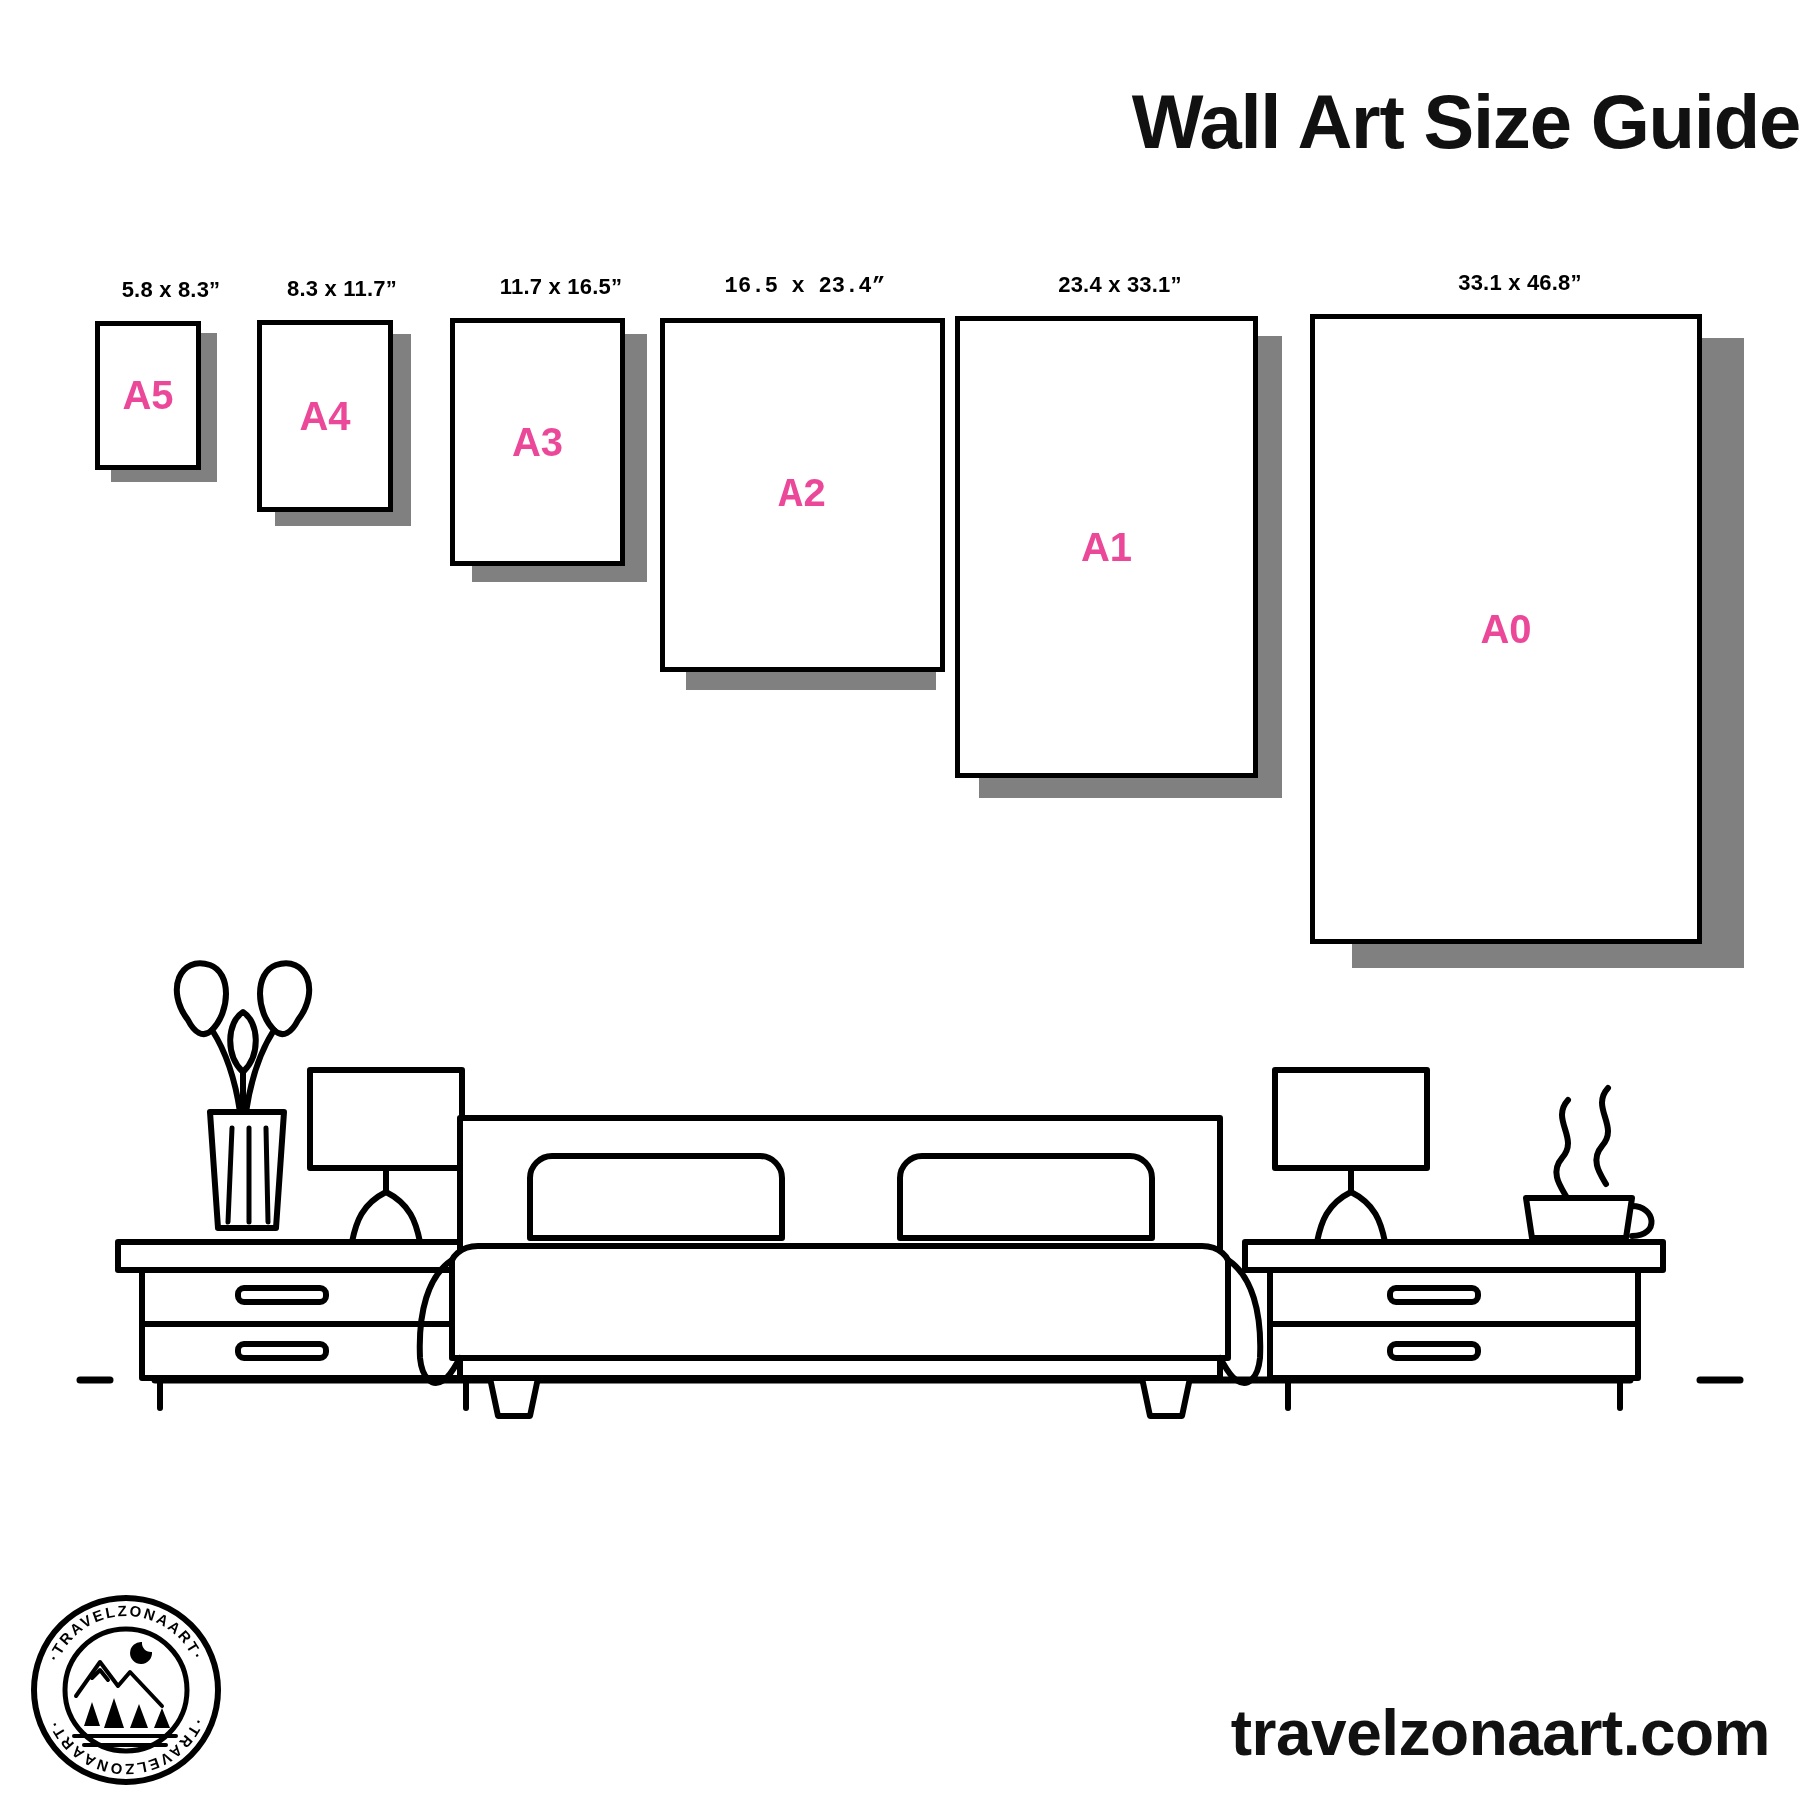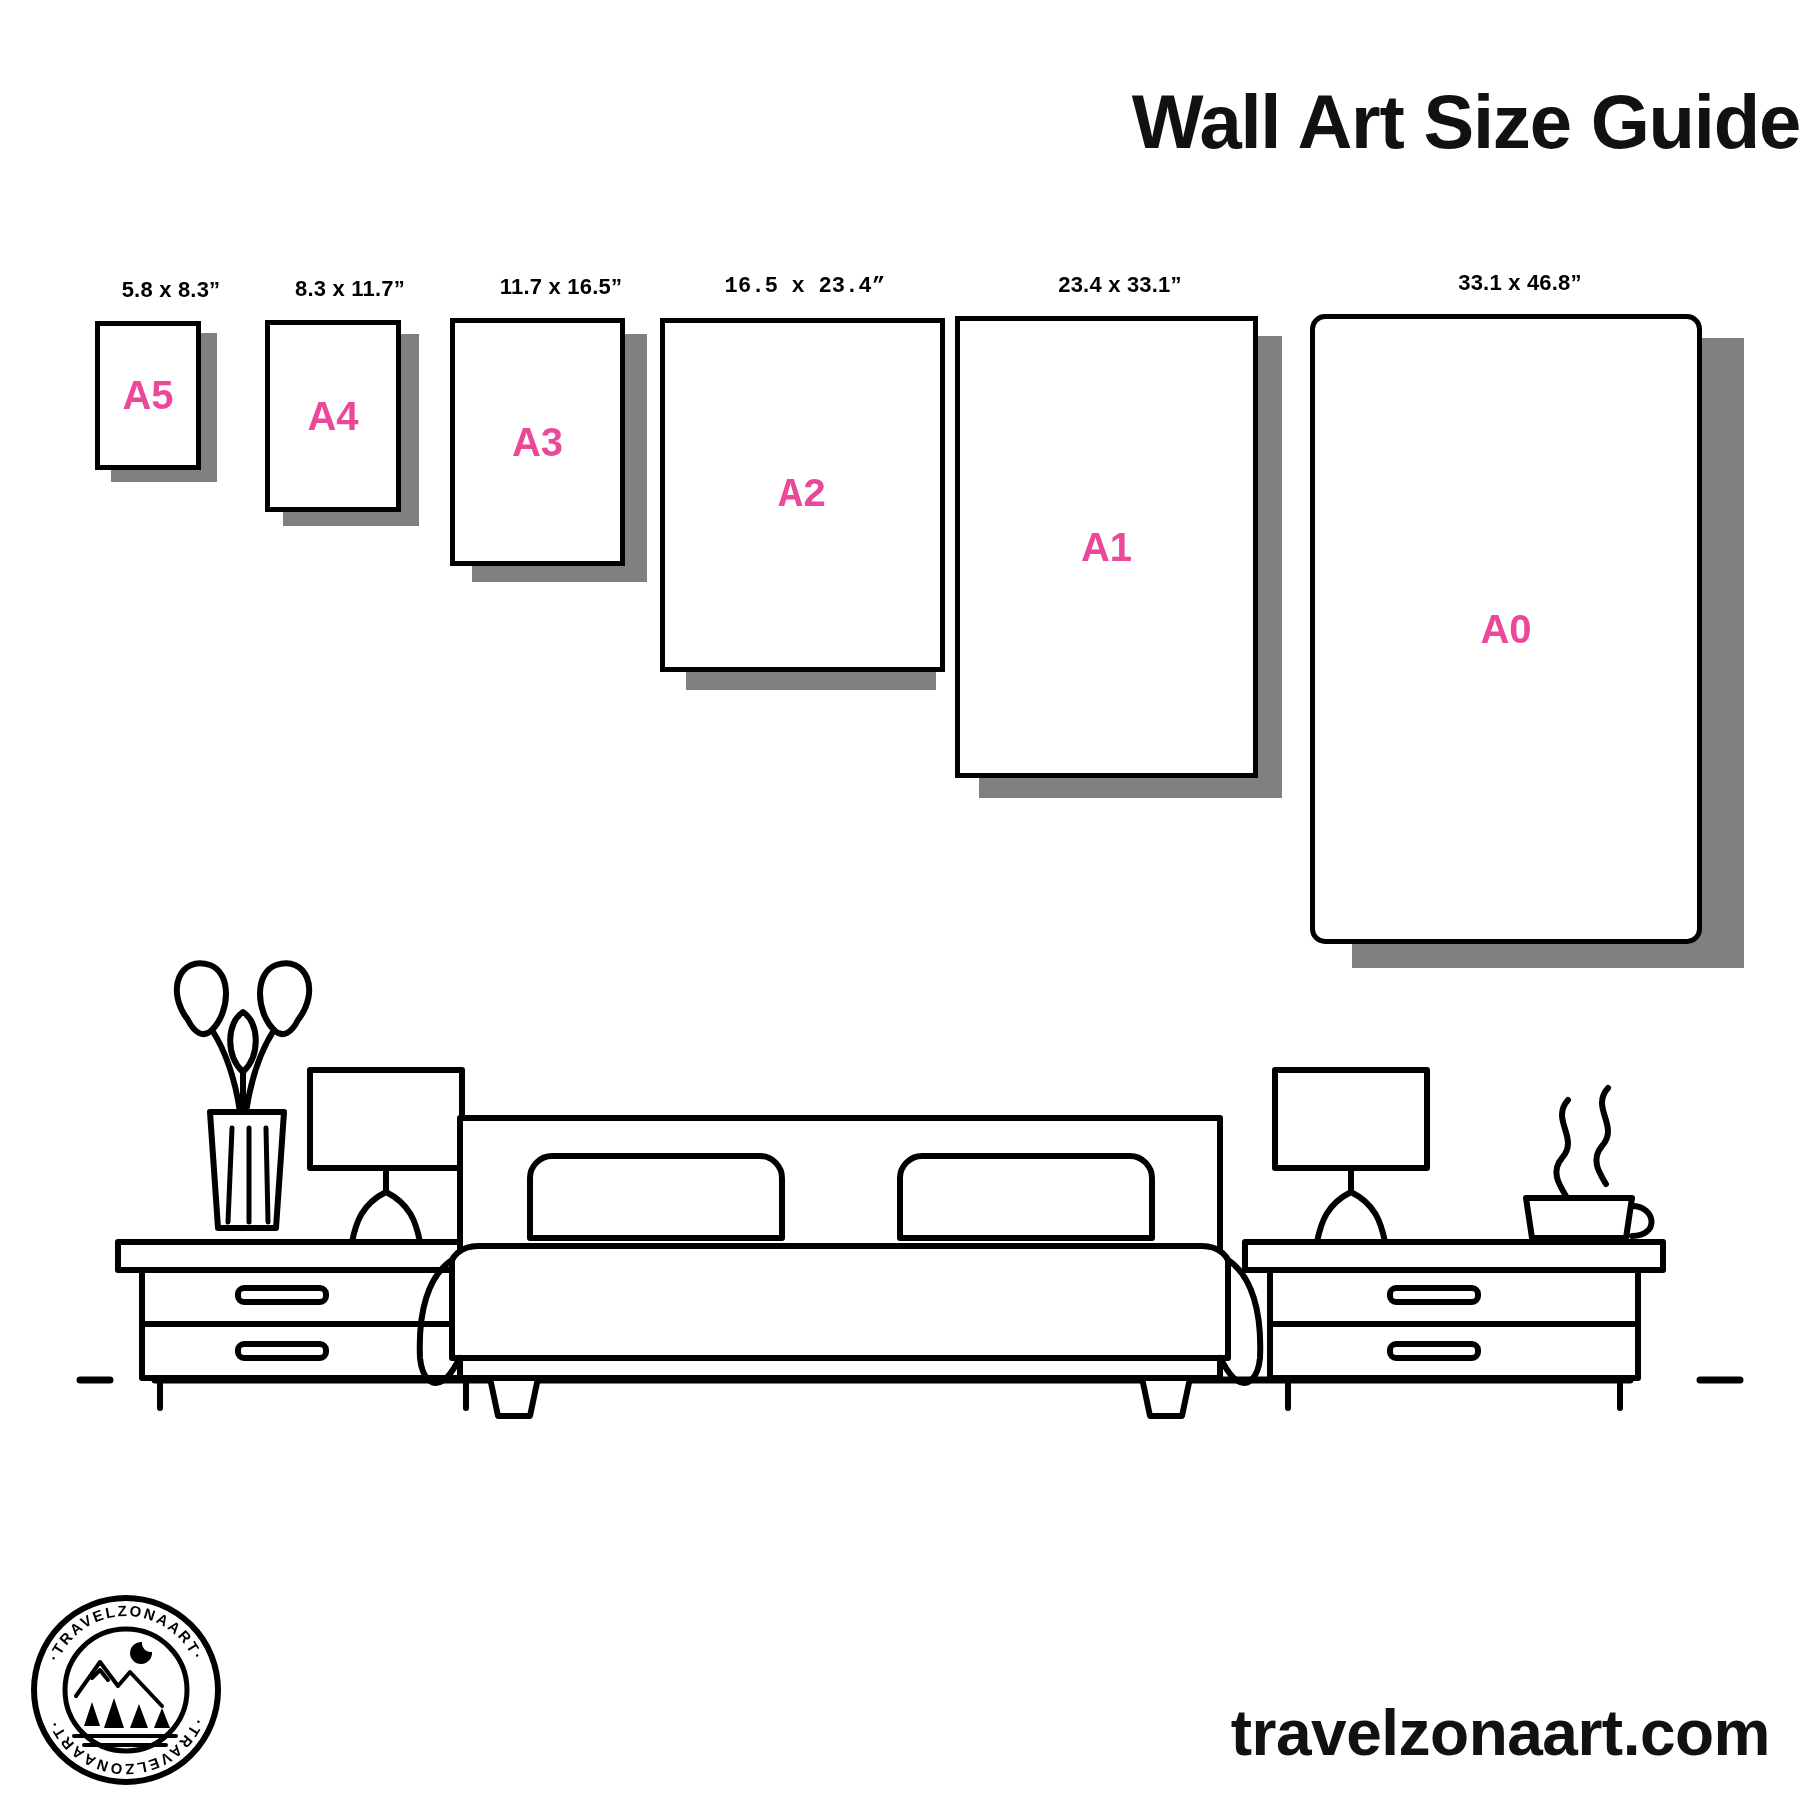--- a/index.html
+++ b/index.html
@@ -106,21 +106,21 @@
 <div id="frames">
 
   <div class="frame-group" style="left:95px; bottom:538px; width:126px; height:215px;padding-left:26px;">
     <div class="frame-dim" style="top:0;">5.8 x 8.3”</div>
     <div class="frame-shadow" style="left:16px; top:56px; width:106px; height:149px;"></div>
     <div class="frame-box" style="left:0; top:44px; width:106px; height:149px;">
       <span class="frame-label">A5</span>
     </div>
   </div>
 
-  <div class="frame-group" style="left:265px; bottom:506px; width:170px; height:248px;margin-top:20px;">
+  <div class="frame-group" style="left:257px; bottom:506px; width:170px; height:248px;margin-top:20px;">
     <div class="frame-dim" style="top:0;">8.3 x 11.7”</div>
     <div class="frame-shadow" style="left:18px; top:58px; width:136px; height:192px;"></div>
     <div class="frame-box" style="left:0; top:44px; width:136px; height:192px;">
       <span class="frame-label">A4</span>
     </div>
   </div>
 
   <div class="frame-group" style="left:450px; bottom:436px; width:222px; height:320px;">
     <div class="frame-dim" style="top:0;">11.7 x 16.5”</div>
     <div class="frame-shadow" style="left:22px; top:60px; width:175px; height:248px;"></div>
@@ -141,21 +141,21 @@
     <div class="frame-dim" style="top:0;">23.4 x 33.1”</div>
     <div class="frame-shadow" style="left:24px; top:64px; width:303px; height:462px;"></div>
     <div class="frame-box" style="left:0; top:44px; width:303px; height:462px;">
       <span class="frame-label">A1</span>
     </div>
   </div>
 
   <div class="frame-group" style="left:1310px; bottom:60px; width:420px; height:700px;">
     <div class="frame-dim" style="top:0;">33.1 x 46.8”</div>
     <div class="frame-shadow" style="left:42px; top:68px; width:392px; height:630px;"></div>
-    <div class="frame-box" style="left:0; top:44px; width:392px; height:630px;border-radius:15px;">
+    <div class="frame-box" style="left:0; top:44px; width:392px; height:630px;">
       <span class="frame-label">A0</span>
     </div>
   </div>
 
 </div>
 
 <div id="scene">
   <svg width="1700" height="560" viewBox="0 0 1700 560" fill="none" stroke="#000" stroke-width="6" stroke-linejoin="round" stroke-linecap="round">
 
     <g stroke-width="7">

